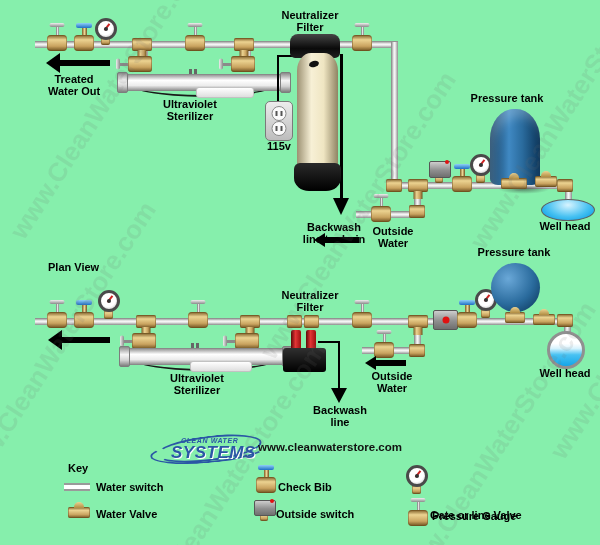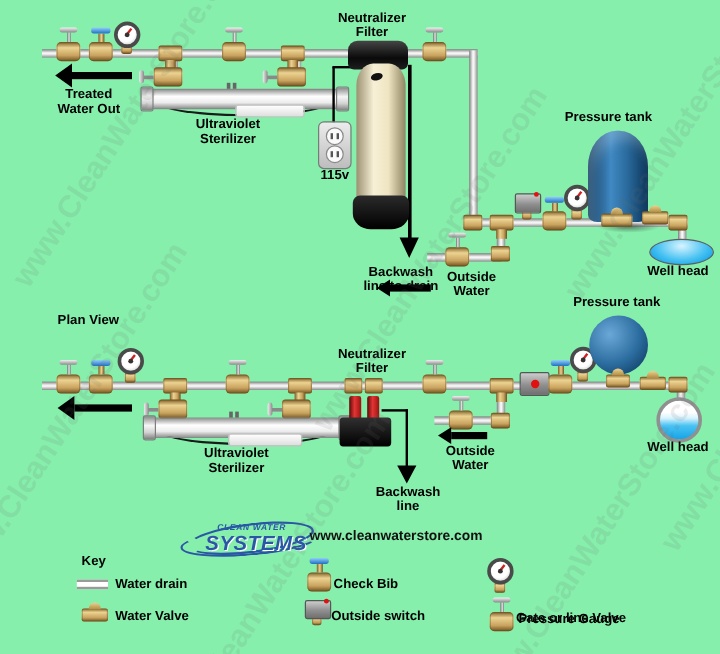--- a/index.html
+++ b/index.html
@@ -298,21 +298,21 @@
     <div class="swoosh" style="left:150px;top:440px;width:112px;height:19px;transform:rotate(-5deg);border-right-color:transparent;border-top-color:transparent;"></div>
     <div class="logo-top" style="left:181px;top:437px;">CLEAN WATER</div>
     <div class="logo-main" style="left:171px;top:443px;">SYSTEMS</div>
     <div class="site" style="left:258px;top:441px;">www.cleanwaterstore.com</div>
   </div>
 
   <div>
     <div class="key-lbl" style="left:68px;top:462px;">Key</div>
 
     <div class="key-pipe" style="left:64px;top:483px;"></div>
-    <div class="key-lbl" style="left:96px;top:481px;">Water drain</div>
+    <div class="key-lbl" style="left:96px;top:481px;">Water switch</div>
 
     <div class="vcheck" style="left:68px;top:507px;"></div>
     <div class="key-lbl" style="left:96px;top:508px;">Water Valve</div>
 
     <div class="vbody bib" style="left:256px;top:477px;"></div>
     <div class="key-lbl" style="left:278px;top:481px;">Check Bib</div>
 
     <div class="pstem" style="left:260px;top:513px;"></div>
     <div class="pswitch" style="left:254px;top:500px;width:20px;height:14px;"></div>
     <div class="key-lbl" style="left:276px;top:508px;">Outside switch</div>

